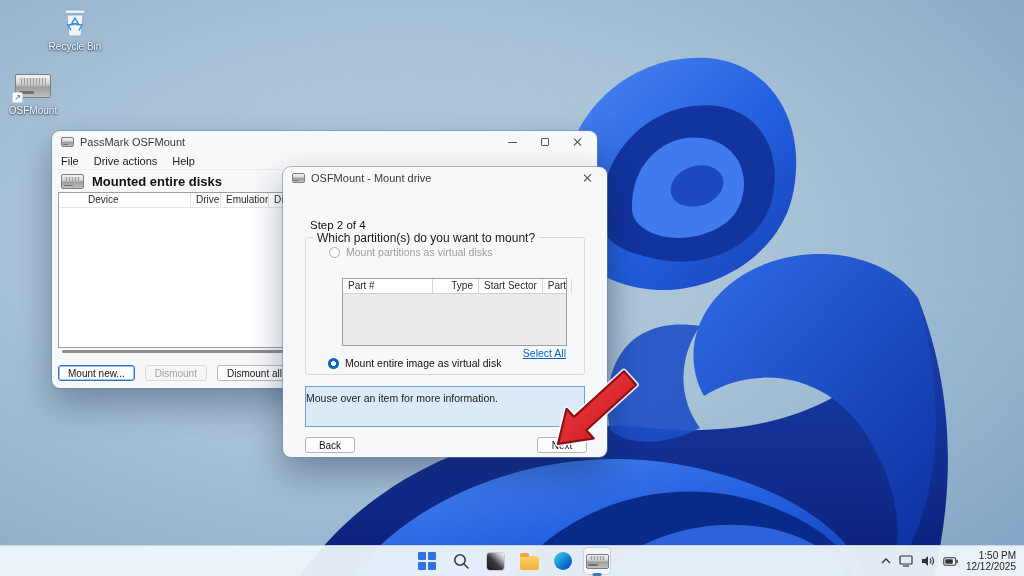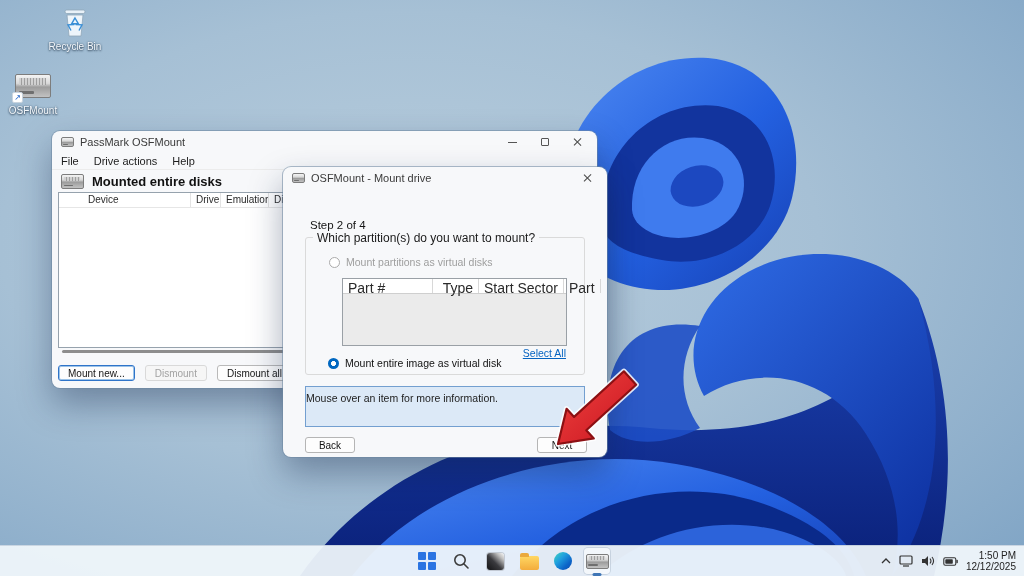--- a/index.html
+++ b/index.html
@@ -61,21 +61,21 @@
   .groupbox { position:absolute; left:22px; top:70px; width:280px; height:138px; border:1px solid #dadada; border-radius:3px; }
   .gb-label { position:absolute; top:-7px; left:7px; background:#f7f8fa; padding:0 4px; font-size:12px; color:#1a1a1a; white-space:nowrap; }
   .radio-row { position:absolute; display:flex; align-items:center; gap:6px; }
   .radio { width:11px; height:11px; border-radius:50%; background:#fff; border:1px solid #ababab; flex:0 0 auto; }
   .radio.checked { border:none; background:radial-gradient(circle, #fff 0 2.2px, #0067c0 2.8px); }
   .radio-row .rlabel { font-size:10.5px; }
   .radio-row.disabled .rlabel { color:#9e9e9e; }
   .radio-row.checked .rlabel { color:#111; }
   .ptable { position:absolute; left:36px; top:40px; width:225px; height:68px; border:1px solid #9aa0a6; background:#ebebeb; }
   .pt-header { display:flex; height:15px; background:#fff; border-bottom:1px solid #cfcfcf; }
-  .pt-cell { font-size:14px; color:#2a2a2a; padding:1px 5px; border-right:1px solid #d8d8d8; white-space:nowrap; }
+  .pt-cell { font-size:10px; color:#2a2a2a; padding:1px 5px; border-right:1px solid #d8d8d8; white-space:nowrap; }
   .pt-c0{flex:0 0 90px;} .pt-c1{flex:0 0 46px; text-align:right;} .pt-c2{flex:0 0 58px; text-align:right;} .pt-c3{flex:1; text-align:right;}
   .select-all { position:absolute; right:18px; top:109px; font-size:10.5px; color:#0563c1; text-decoration:underline; cursor:pointer; }
   .infobox { position:absolute; left:22px; top:219px; width:280px; height:41px; background:#dce9f7; border:1px solid #739fd0; font-size:10.5px; color:#1c1c1c; padding:5px 0; }
   .dlg-btn { position:absolute; top:270px; width:50px; height:16px; background:#fdfdfd; border:1px solid #b5b5b5; border-radius:3px; font-size:10px; color:#141414; font-family:"Liberation Sans",sans-serif; }
   #back-btn { left:22px; } #next-btn { left:254px; }
 
   
   #arrow-layer { position:absolute; inset:0; pointer-events:none; }
 
   
@@ -211,21 +211,21 @@
         <span class="cap-btn">
             <span class="x-shape"></span>
           </span>
       </span>
     </div>
     <div class="step-label">Step 2 of 4</div>
 
     <div class="groupbox">
       <span class="gb-label">Which partition(s) do you want to mount?</span>
 
-      <div class="radio-row disabled" style="left:23px; top:18px;align-items:center;">
+      <div class="radio-row disabled" style="left:23px; top:8px;align-items:center;">
         <span class="radio"></span>
         <span class="rlabel">Mount partitions as virtual disks</span>
       </div>
 
       <div class="ptable">
         <div class="pt-header">
           <span class="pt-cell pt-c0">Part #</span>
           <span class="pt-cell pt-c1">Type</span>
           <span class="pt-cell pt-c2">Start Sector</span>
           <span class="pt-cell pt-c3">Part</span>

